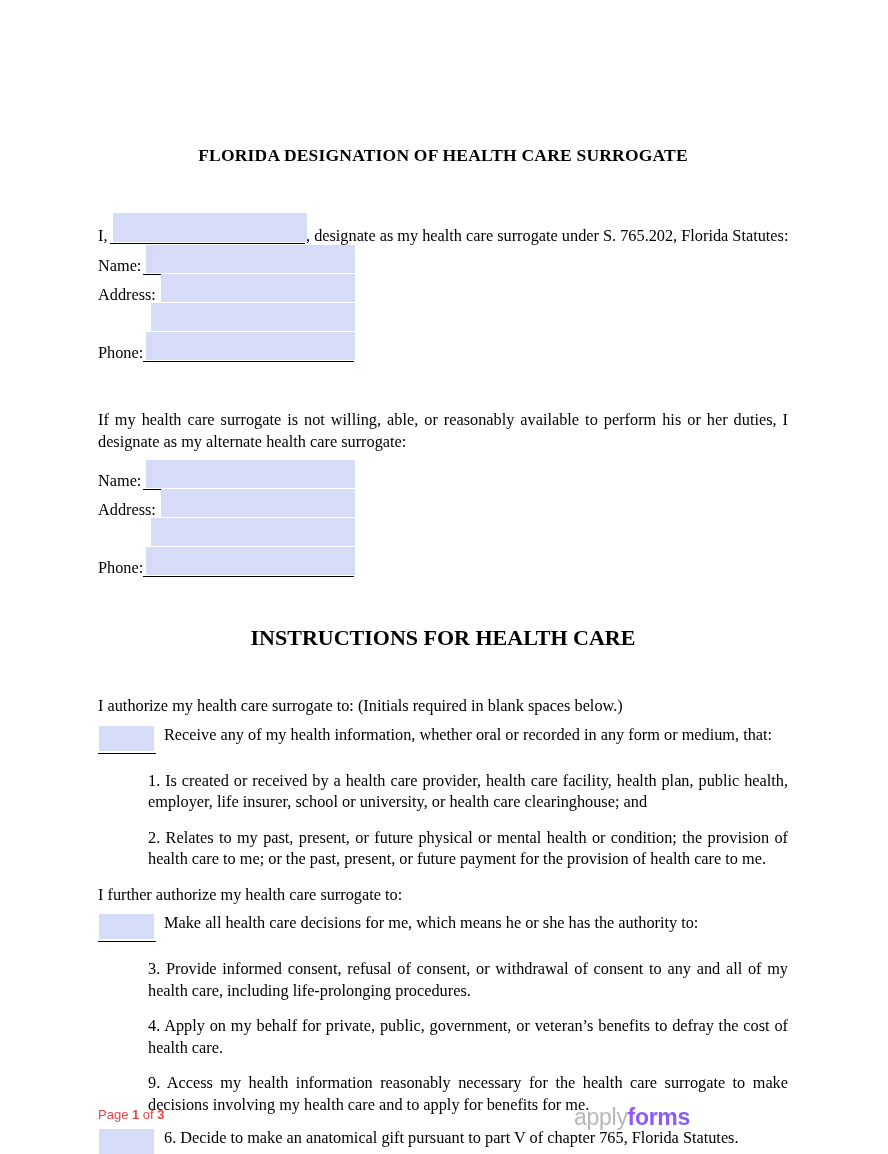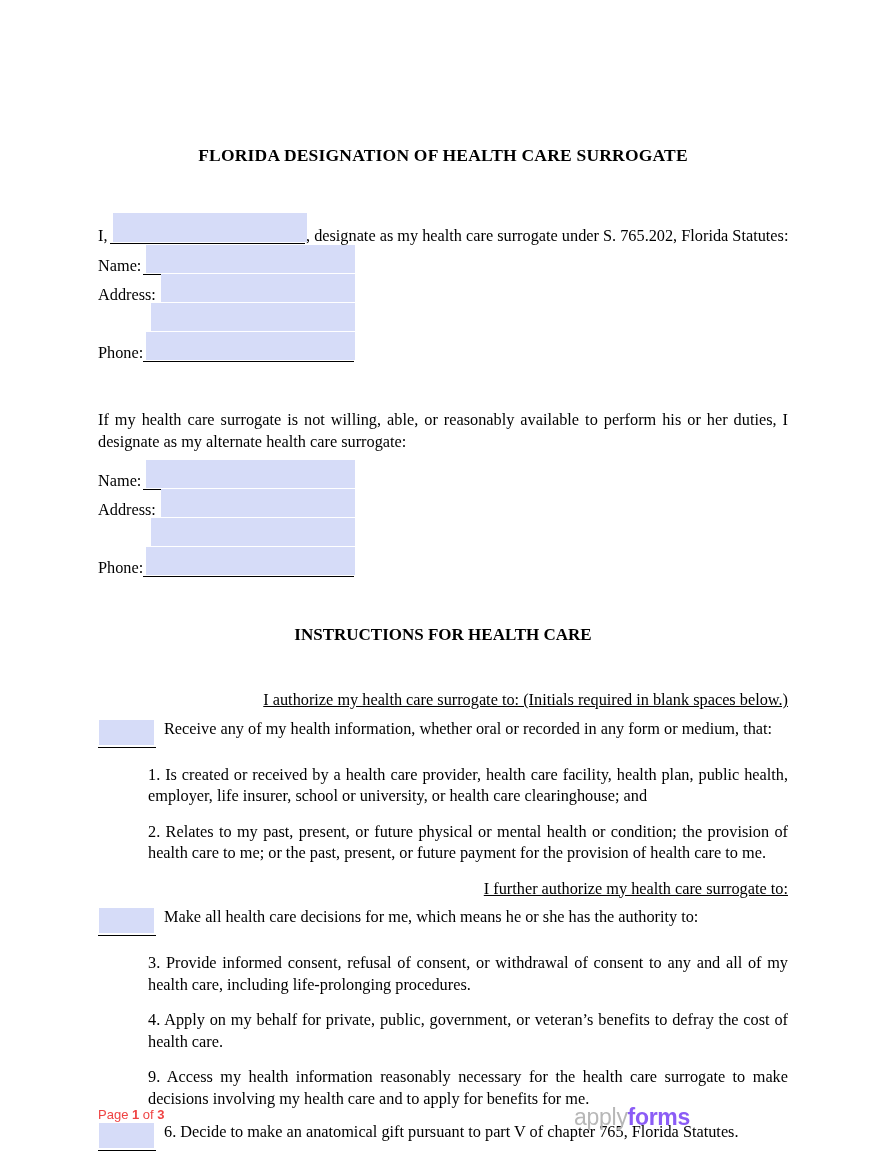--- a/index.html
+++ b/index.html
@@ -44,33 +44,33 @@
   .doc-title {
     text-align: center;
     font-weight: bold;
     font-size: 17.5px;
     letter-spacing: 0.2px;
     margin: 0;
     padding-top: 100px;
   }
   .section-title {
     text-align: center;
-    font-size: 17px;
+    font-size: 22px;
     margin: 0;
     padding-top: 48px;
   }
 
   
   .para {
     font-size: 16.3px;
     line-height: 1.32;
     text-align: justify;
     margin: 0;
   }
-  .para.nojust { text-align: right; text-decoration: underline; }
+  .para.nojust { text-align: left; }
 
   .indent {
     margin-left: 50px;
   }
 
   
   
   .field-row {
     position: relative;
     height: 29px;

